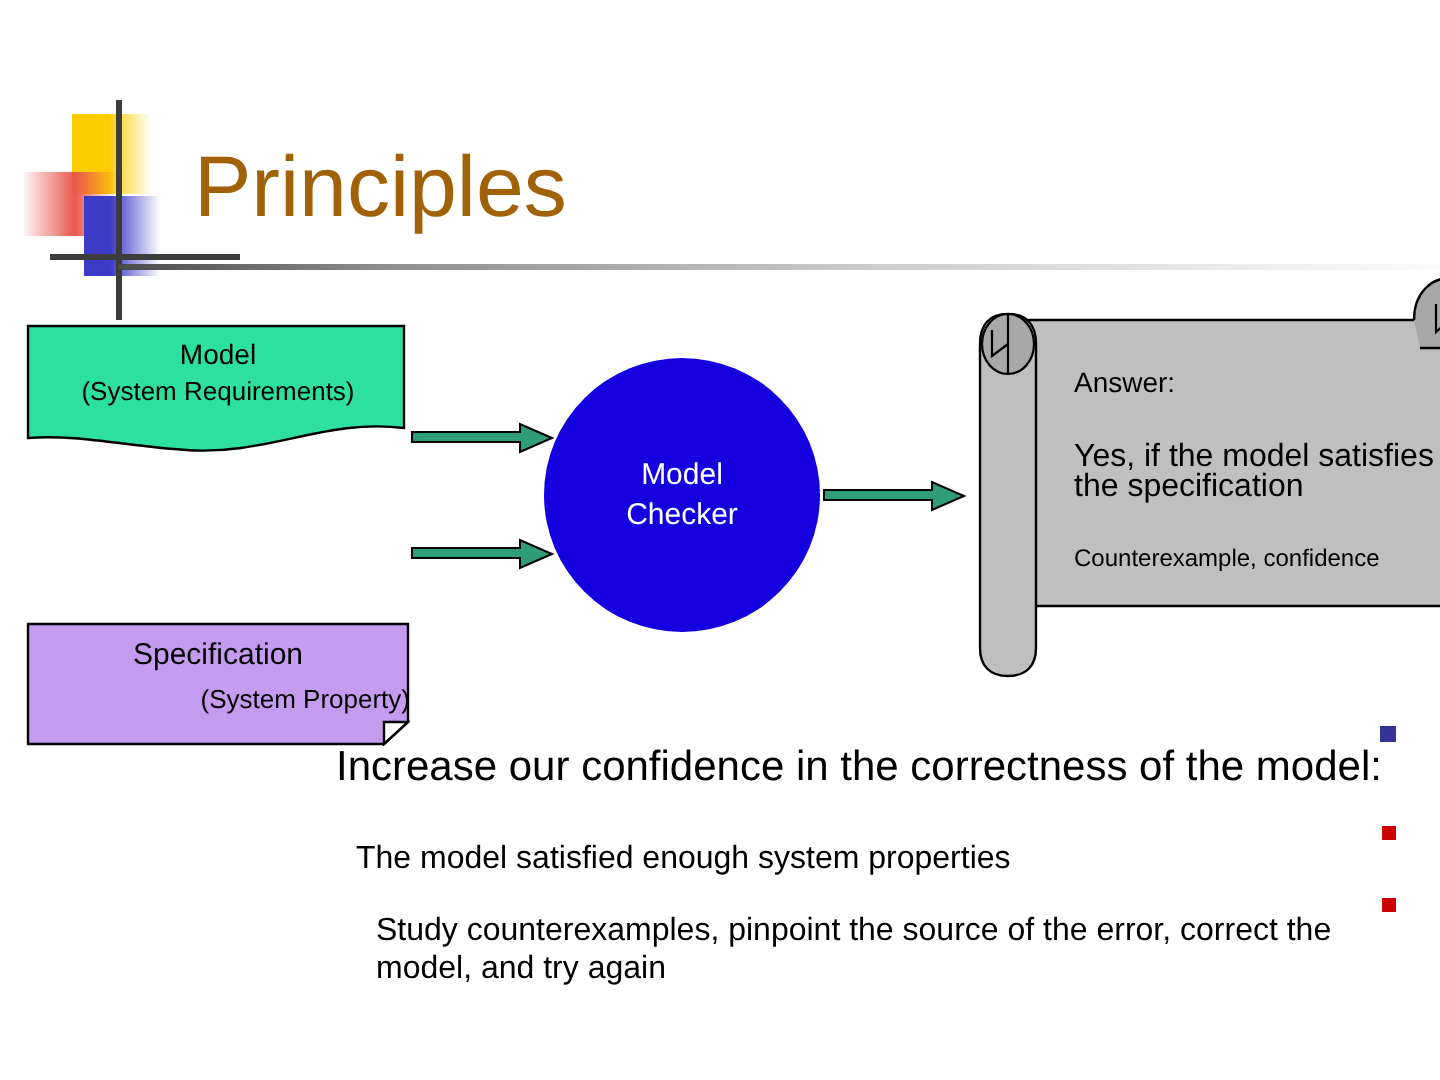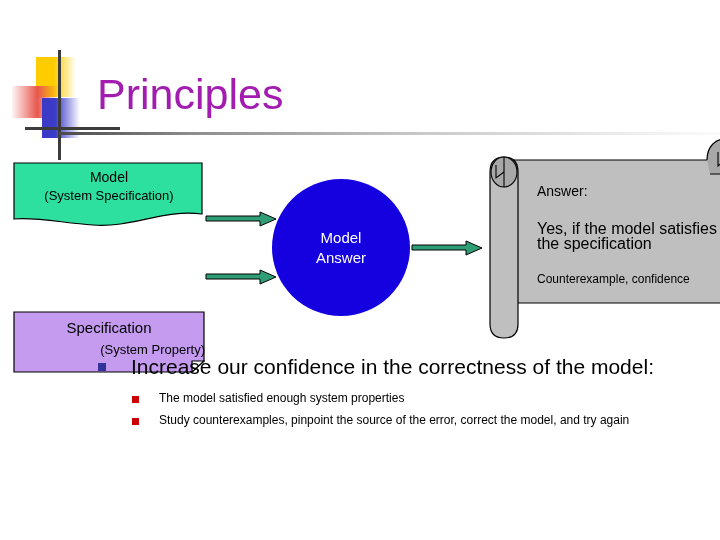--- a/index.html
+++ b/index.html
@@ -33,21 +33,21 @@
     position: absolute; left: 58px; top: 10px; width: 3px; height: 110px;
     background: #3c3c3c;
   }
   .cross-h {
     position: absolute; left: 25px; top: 87px; width: 95px; height: 3px;
     background: #3c3c3c;
   }
 
   #title {
     position: absolute; left: 97px; top: 70px;
-    font-size: 43px; color: #a21caf; letter-spacing: 0px;
+    font-size: 43px; color: #a16207; letter-spacing: 0px;
     font-family: "Liberation Sans", sans-serif;
     white-space: nowrap;
   }
   #divider {
     position: absolute; left: 59px; top: 132px; width: 661px; height: 3px;
     background: linear-gradient(to right, #4a4a4a 0%, #8d8d8d 20%, #c9c9c9 55%, #efefef 88%, #fbfbfb 100%);
   }
 
   
   #model-box { position: absolute; left: 13px; top: 162px; width: 192px; height: 66px; }
@@ -85,34 +85,34 @@
   #answer-text {
     position: absolute; left: 55px; top: 45px; width: 200px;
     font-family: "Liberation Sans", sans-serif; color: #000000;
   }
   #ans-heading { font-size: 14px; }
   #ans-line1 { font-size: 16px; margin-top: 22px; line-height: 15px; }
   #ans-line2 { font-size: 12px; margin-top: 21px; line-height: 15px; }
 
   
   #body-bullets { position: absolute; left: 98px; top: 354px; width: 600px; }
-  .blt-row { display: flex; align-items: flex-start; }
+  .blt-row { display: flex; align-items: flex-end; flex-direction: column; }
   .blt-sq-blue {
     width: 8px; height: 8px; background: #333399; margin-top: 9px; flex: 0 0 8px;
   }
   .blt-sq-red {
     width: 7px; height: 7px; background: #cc0000; margin-top: 7px; flex: 0 0 7px;
   }
   .l1-text {
     font-size: 21px; line-height: 25px; color: #000000; margin-left: 25px;
     font-family: "Liberation Sans", sans-serif;
   }
   .sub-list { margin-left: 34px; margin-top: 10px; }
   .l2-text {
-    font-size: 12px; line-height: 19px; color: #000000; margin-left: 20px;
+    font-size: 16px; line-height: 19px; color: #000000; margin-left: 20px;
     font-family: "Liberation Sans", sans-serif;
   }
   .sub-row { margin-bottom: 3px; }
 </style>
 </head>
 <body>
 
 <div id="deco">
   <div class="sq-yellow"></div>
   <div class="sq-red"></div>
@@ -122,21 +122,21 @@
 </div>
 
 <div id="title">Principles</div>
 <div id="divider"></div>
 
 <div id="model-box">
   <svg width="192" height="66" viewBox="0 0 192 66">
     <path d="M1,1 L189,1 L189,52 C150,47 120,66 80,63 C50,61 25,55 1,57 Z" fill="#2ee0a0" stroke="#000000" stroke-width="1.2"></path>
   </svg>
   <div class="box-text" id="model-title">Model</div>
-  <div class="box-text" id="model-sub">(System Specification)</div>
+  <div class="box-text" id="model-sub">(System Requirements)</div>
 </div>
 
 <div id="spec-box">
   <svg width="192" height="62" viewBox="0 0 192 62">
     <path d="M1,1 L191,1 L191,50 L179,61 L1,61 Z" fill="#c59bf0" stroke="#000000" stroke-width="1.2"></path>
     <path d="M191,50 L179,50 L179,61 Z" fill="#ffffff" stroke="#000000" stroke-width="1.2"></path>
   </svg>
   <div class="box-text" id="spec-title">Specification</div>
   <div class="box-text" id="spec-sub">(System Property)</div>
 </div>
@@ -148,21 +148,21 @@
 <svg class="arrow" style="left:205px; top:268px;" width="72" height="18" viewBox="0 0 72 18">
   <path d="M1,6 L55,6 L55,2 L71,9 L55,16 L55,11 L1,11 Z" fill="#2e9e76" stroke="#000000" stroke-width="1"></path>
 </svg>
 
 <svg class="arrow" style="left:411px; top:239px;" width="72" height="18" viewBox="0 0 72 18">
   <path d="M1,6 L55,6 L55,2 L71,9 L55,16 L55,11 L1,11 Z" fill="#2e9e76" stroke="#000000" stroke-width="1"></path>
 </svg>
 
 <div id="checker">
   <span>Model</span>
-  <span>Answer</span>
+  <span>Checker</span>
 </div>
 
 <div id="answer-scroll">
   <svg width="265" height="205" viewBox="0 0 265 205">
 
     <path d="M22,22 L240,22 C252,22 255,26 255,34 L255,152 C255,160 252,165 240,165 L22,165 Z" fill="#bfbfbf" stroke="#000000" stroke-width="1.2"></path>
 
     <path d="M225,22 C225,8 234,1 243,1 C252,1 259,9 259,22 C259,30 252,36 243,36 L228,36" fill="#a8a8a8" stroke="#000000" stroke-width="1.2"></path>
     <path d="M236,14 L236,28 L243,22 L250,28 L250,14" fill="none" stroke="#000000" stroke-width="1.1"></path>
 

